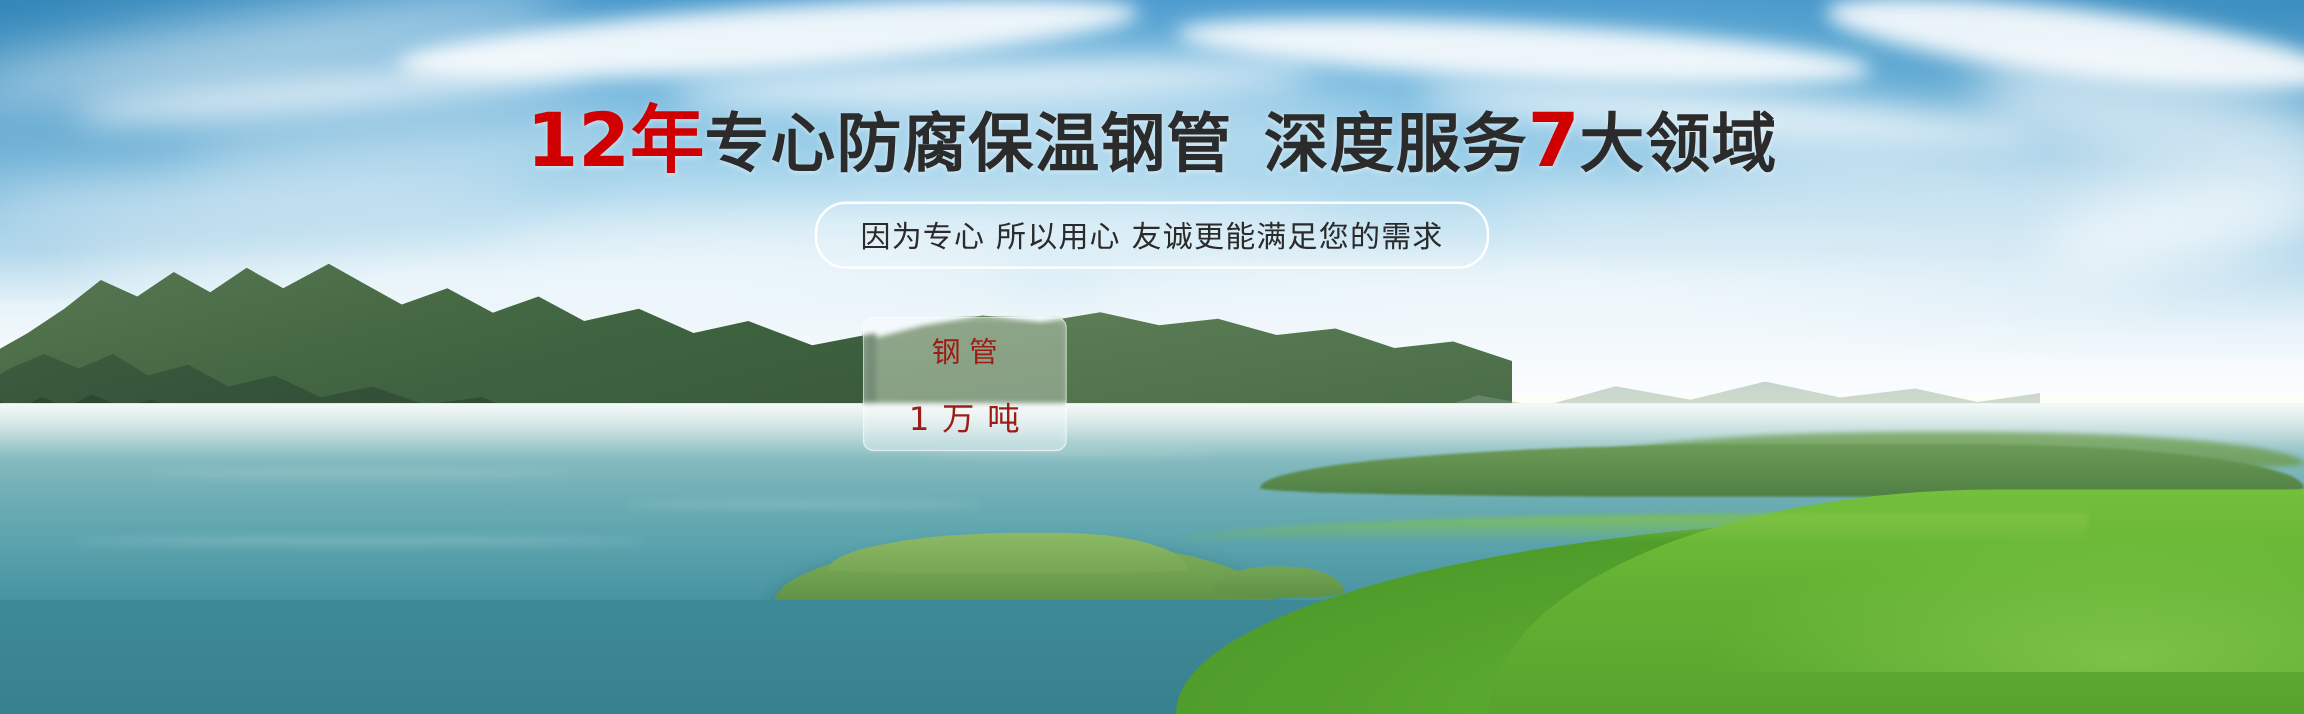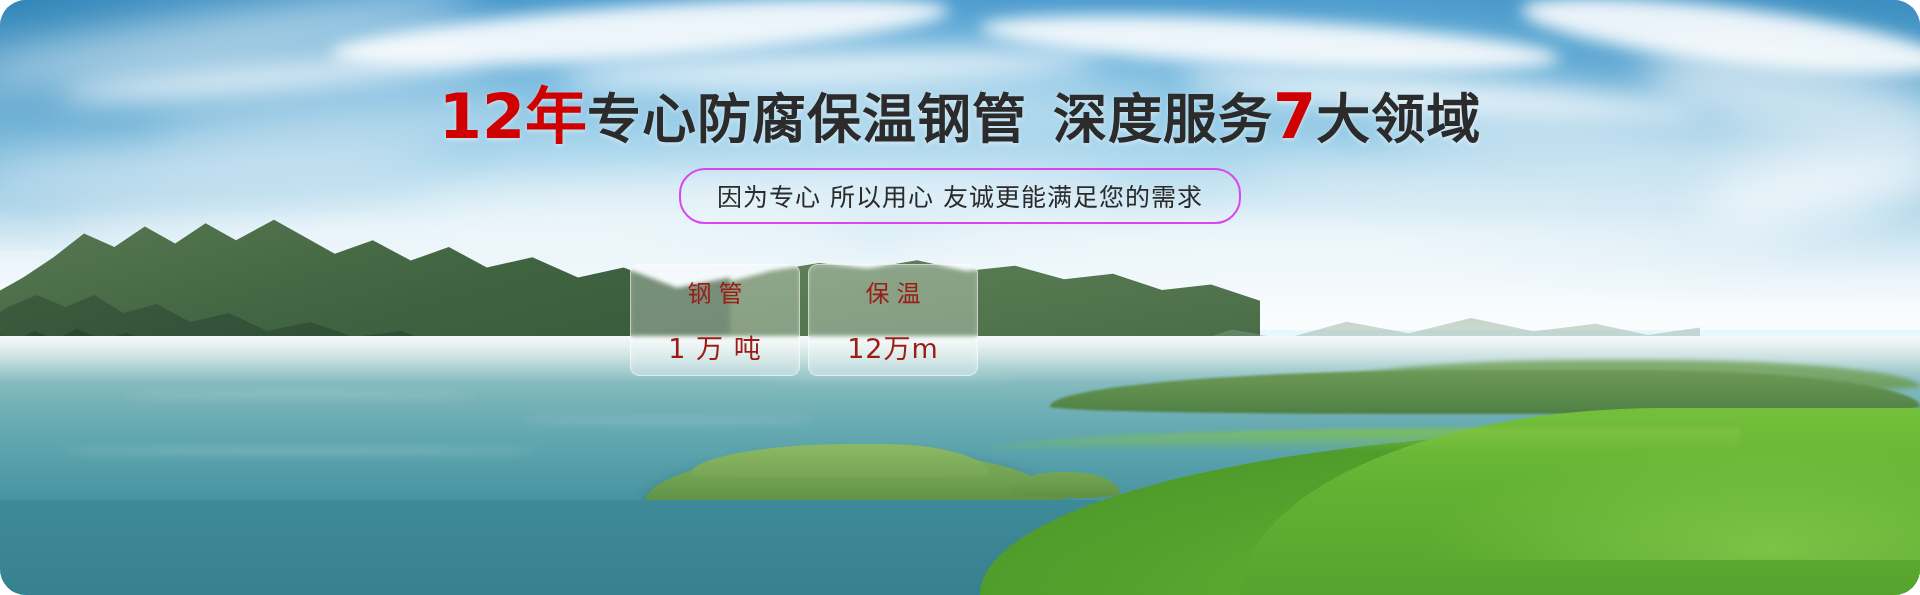--- a/index.html
+++ b/index.html
@@ -3,22 +3,21 @@
 <meta charset="utf-8">
 <title>Banner</title>
 <style>
   html,body{margin:0;padding:0;background:#fff;}
   body{font-family:"Liberation Sans","DejaVu Sans",sans-serif;}
 
   .banner{
     position:relative;
     width:1920px;height:595px;
     overflow:hidden;
-    background:#7dd3fc;
-    border-radius:26px;
+    background:#fef9c3;
   }
 
   
   .sky{
     position:absolute;left:0;top:0;width:1920px;height:330px;
     background:
       linear-gradient(to bottom,
         #4e9ccf 0%,
         #66aed8 10%,
         #83c0e2 24%,
@@ -206,21 +205,21 @@
   }
   .hl-red{color:#d00000;font-size:62px;letter-spacing:0;}
   .hl-dark{color:#2b2b2b;}
   .hl-gap{display:inline-block;width:26px;}
 
   .subtitle-wrap{
     position:absolute;left:0;top:168px;width:1920px;text-align:center;
   }
   .subtitle{
     display:inline-block;
-    border:2px solid #d946ef;
+    border:2px solid #ffffff;
     border-radius:26px;
     padding:7px 36px 9px 36px;
     font-family:"DejaVu Sans","Liberation Sans",sans-serif;
     font-size:25px;
     color:#2b2b2b;
     letter-spacing:1px;
     white-space:nowrap;
     background:rgba(255,255,255,.10);
   }
 
@@ -330,20 +329,16 @@
     </div>
 
     <div class="cards">
 
       <div class="card">
         <div class="card-label">钢管</div>
         <div class="card-value"><span>1 万 吨</span></div>
       </div>
 
 
-      <div class="card">
-        <div class="card-label">保温</div>
-        <div class="card-value"><span>12万m</span></div>
-      </div>
 
     </div>
   </div>
 </div>
 
 </body></html>

